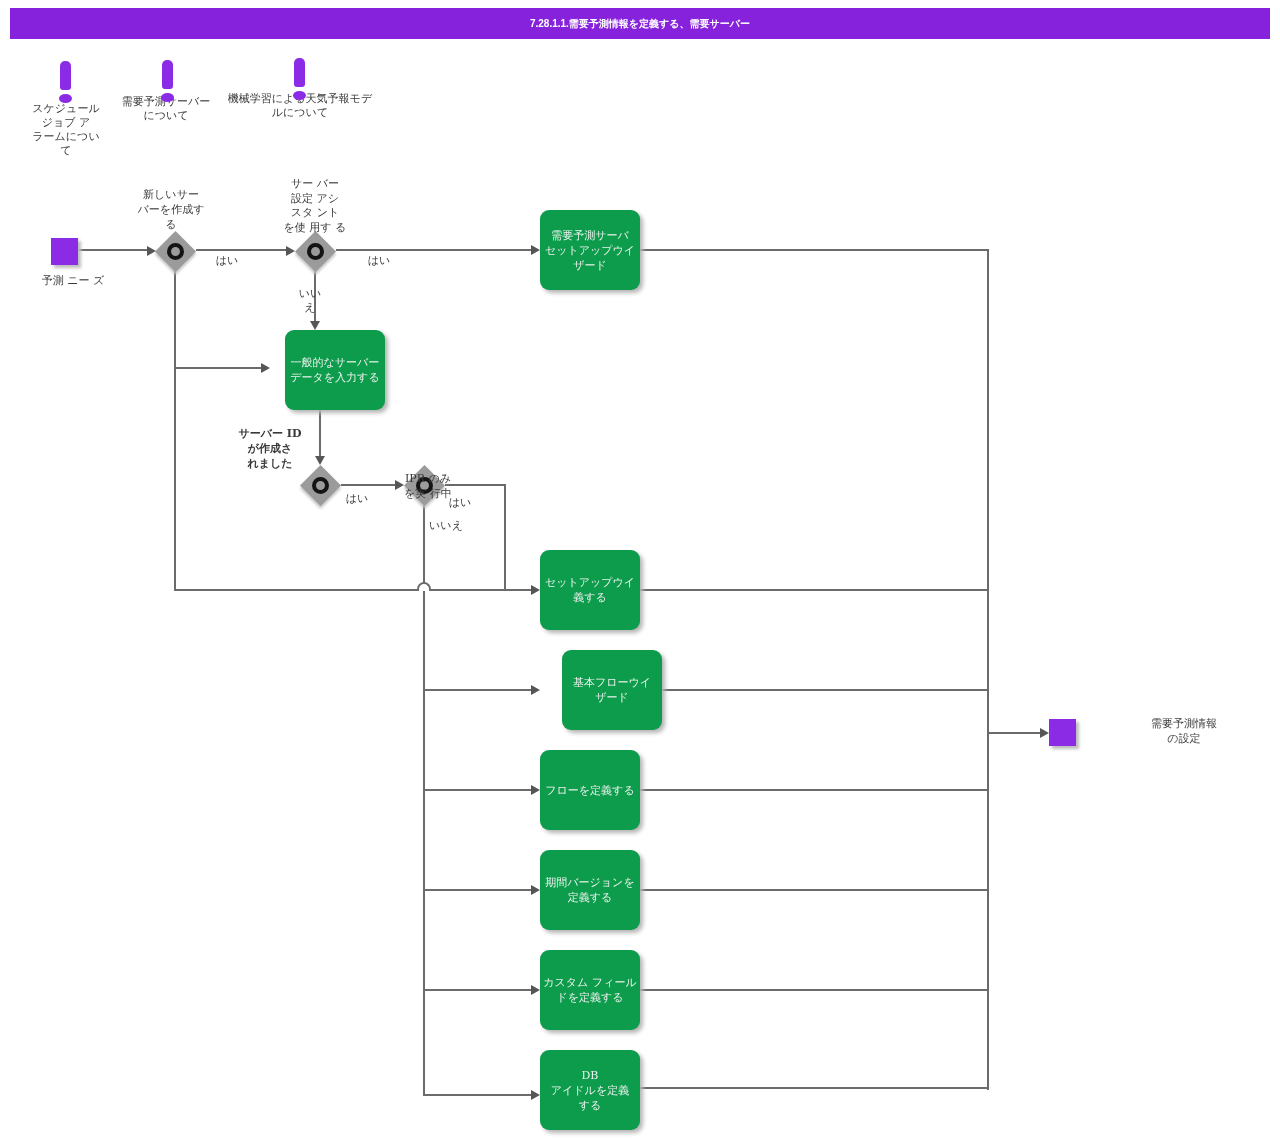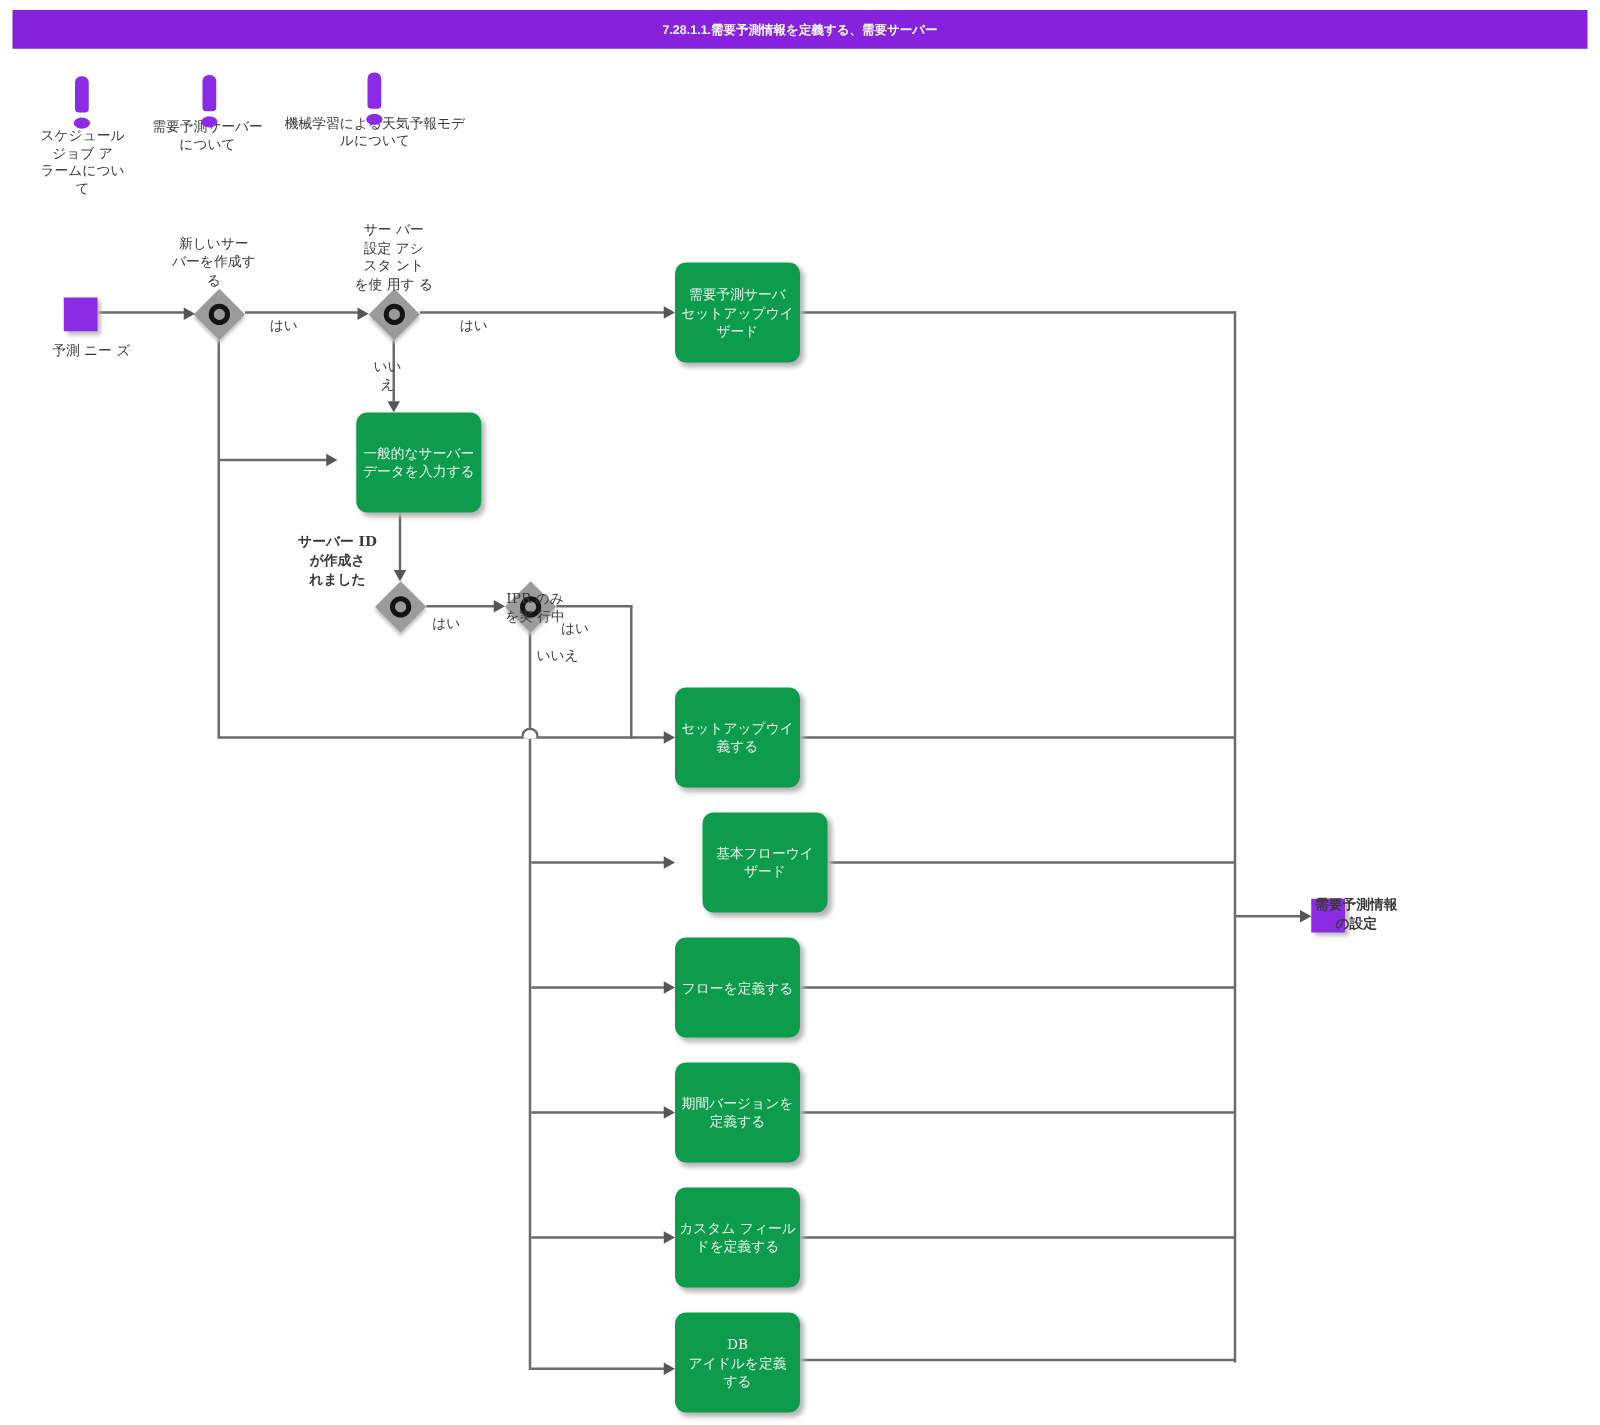--- a/index.html
+++ b/index.html
@@ -98,21 +98,21 @@
       <div class="dot"></div>
     </div>
   <div class="note" style="left:291px;top:58px;">
       <div class="bar"></div>
       <div class="dot"></div>
     </div>
 
   <div class="sq" style="left:51px;top:238px;"></div>
   <div class="lbl" style="left:23px;top:273px;width:100px;">予測 ニー ズ</div>
   <div class="sq" style="left:1049px;top:719px;"></div>
-  <div class="lbl" style="left:1035px;top:716px;width:100px;font-weight:bold;">需要予測情報
+  <div class="lbl" style="left:1134px;top:716px;width:100px;">需要予測情報
 の設定</div>
 
   <div class="diamond" style="left:160.5px;top:236.5px;"></div>
   <div class="ring" style="left:166.5px;top:242.5px;"></div>
   <div class="lbl" style="left:121px;top:187px;width:100px;">新しいサー
 バーを作成す
 る</div>
 
   <div class="diamond" style="left:300.5px;top:236.5px;"></div>
   <div class="ring" style="left:306.5px;top:242.5px;"></div>

